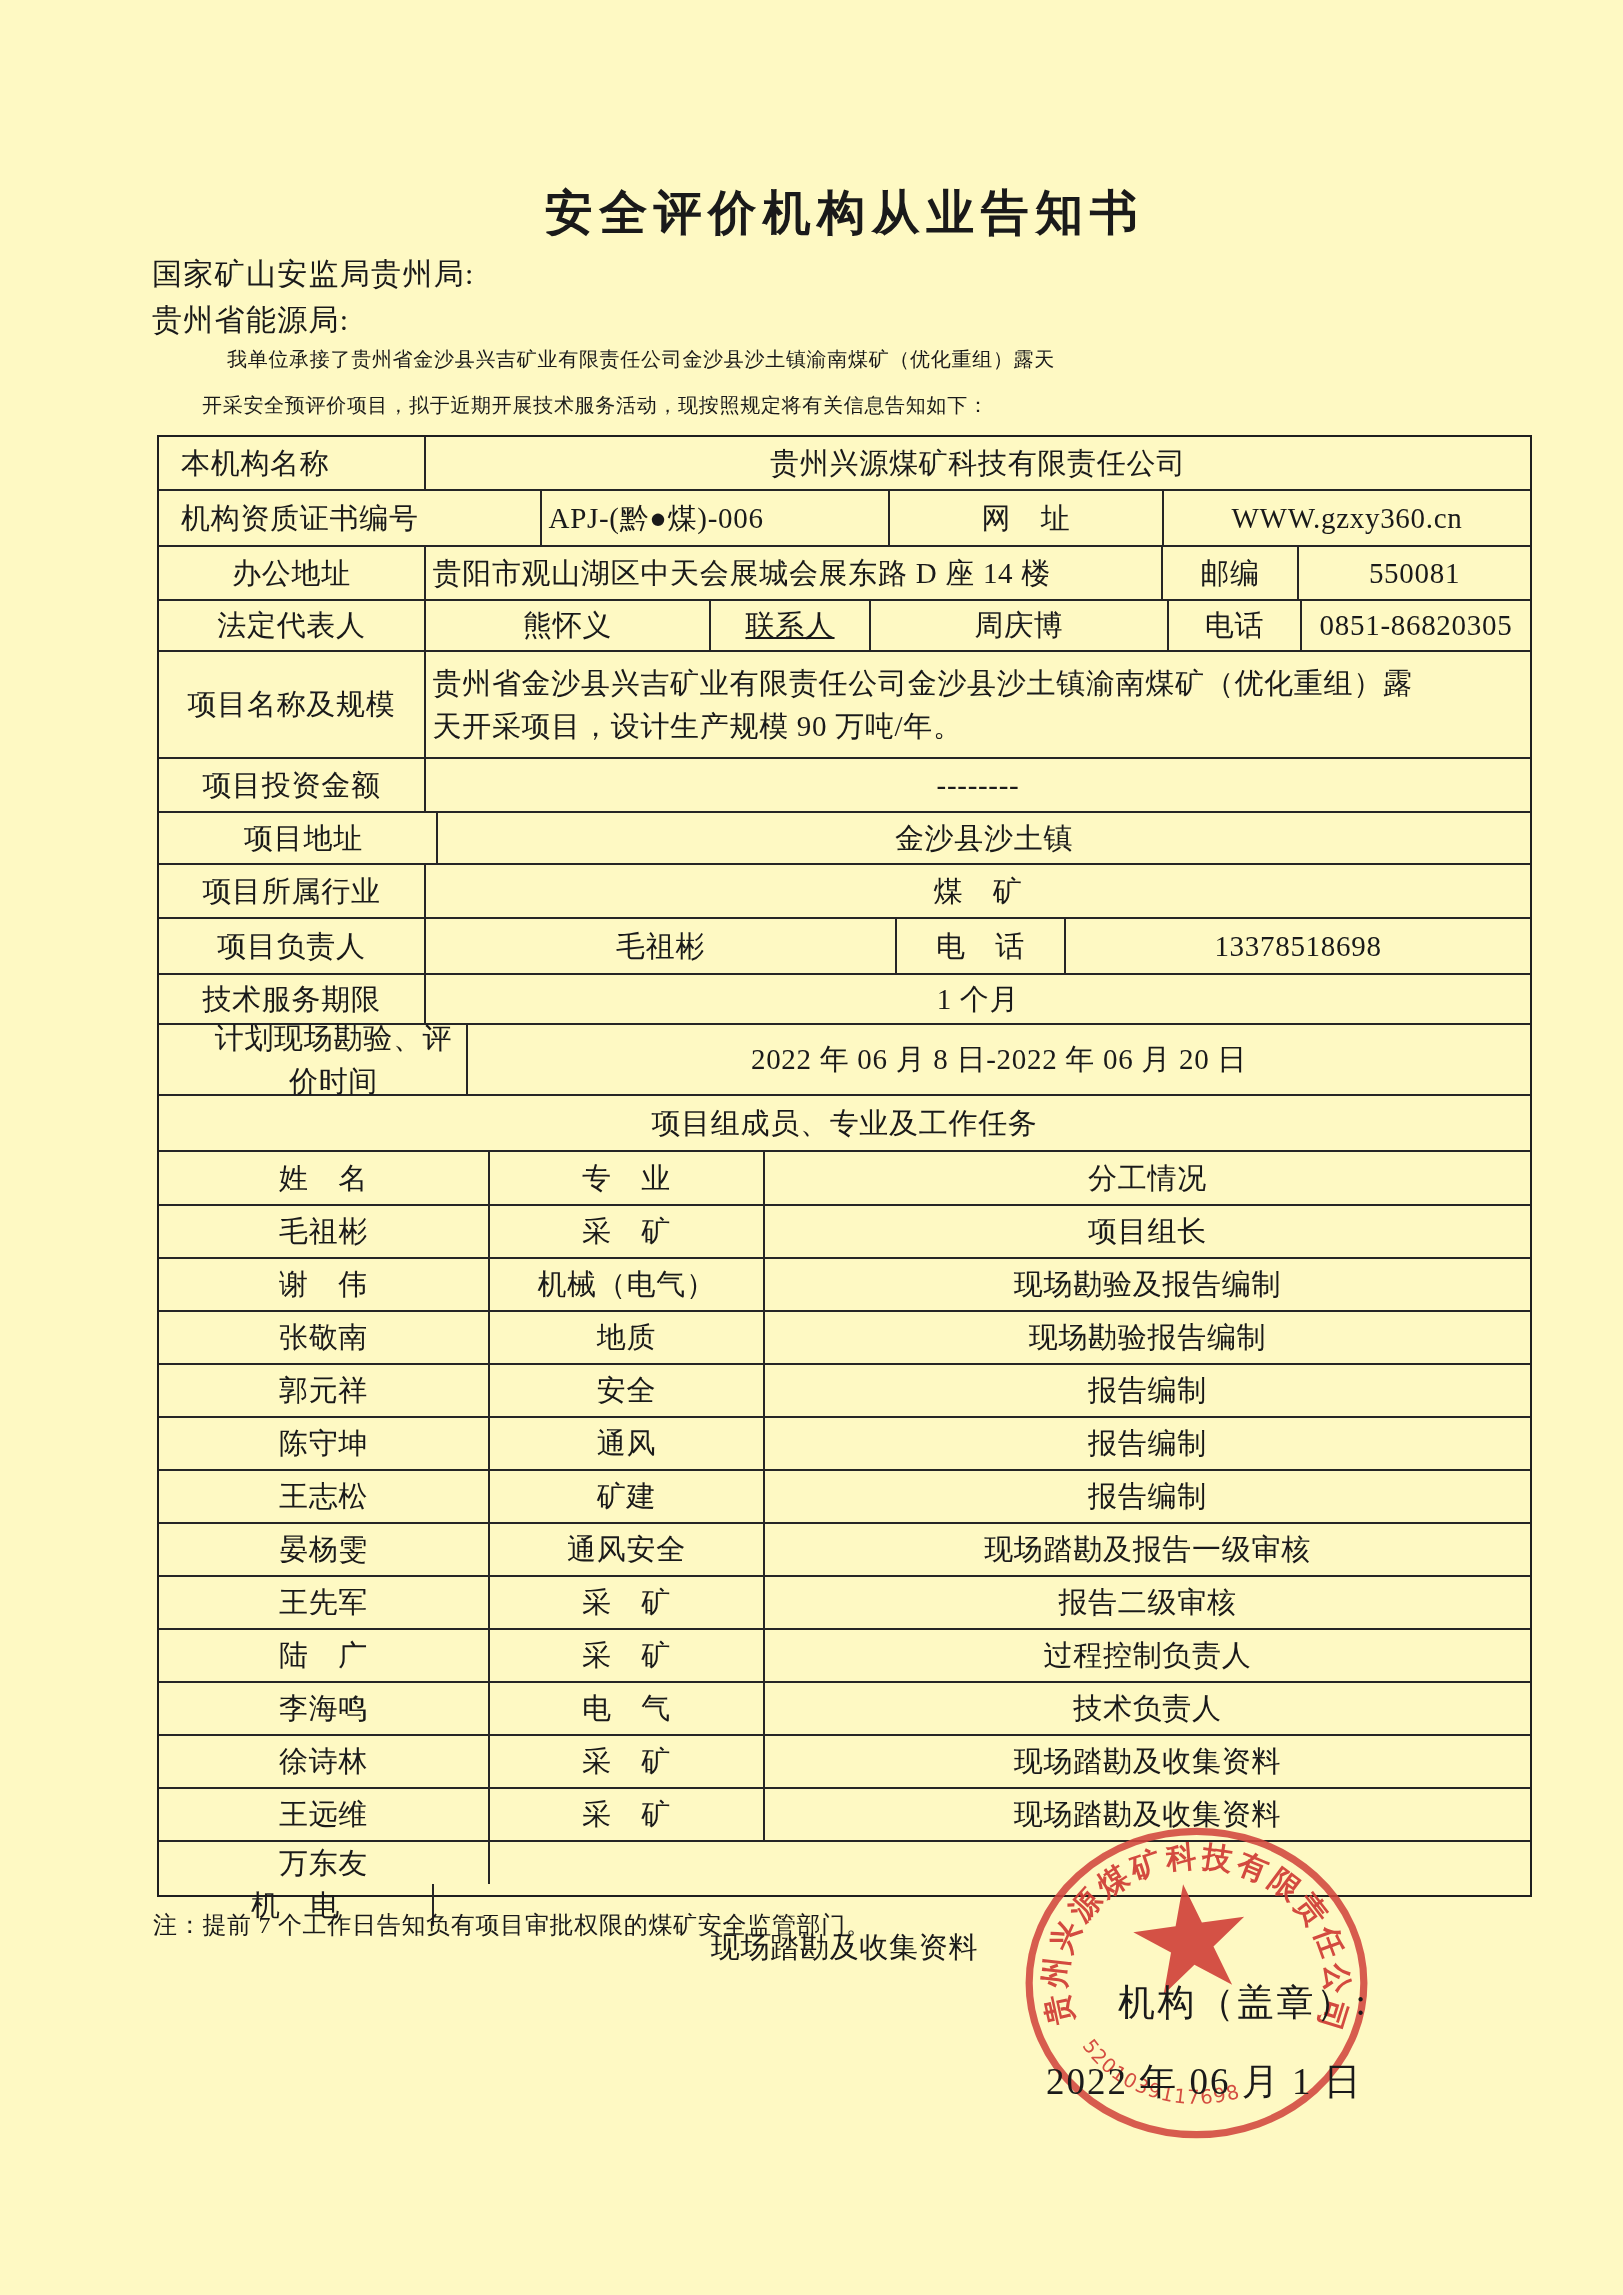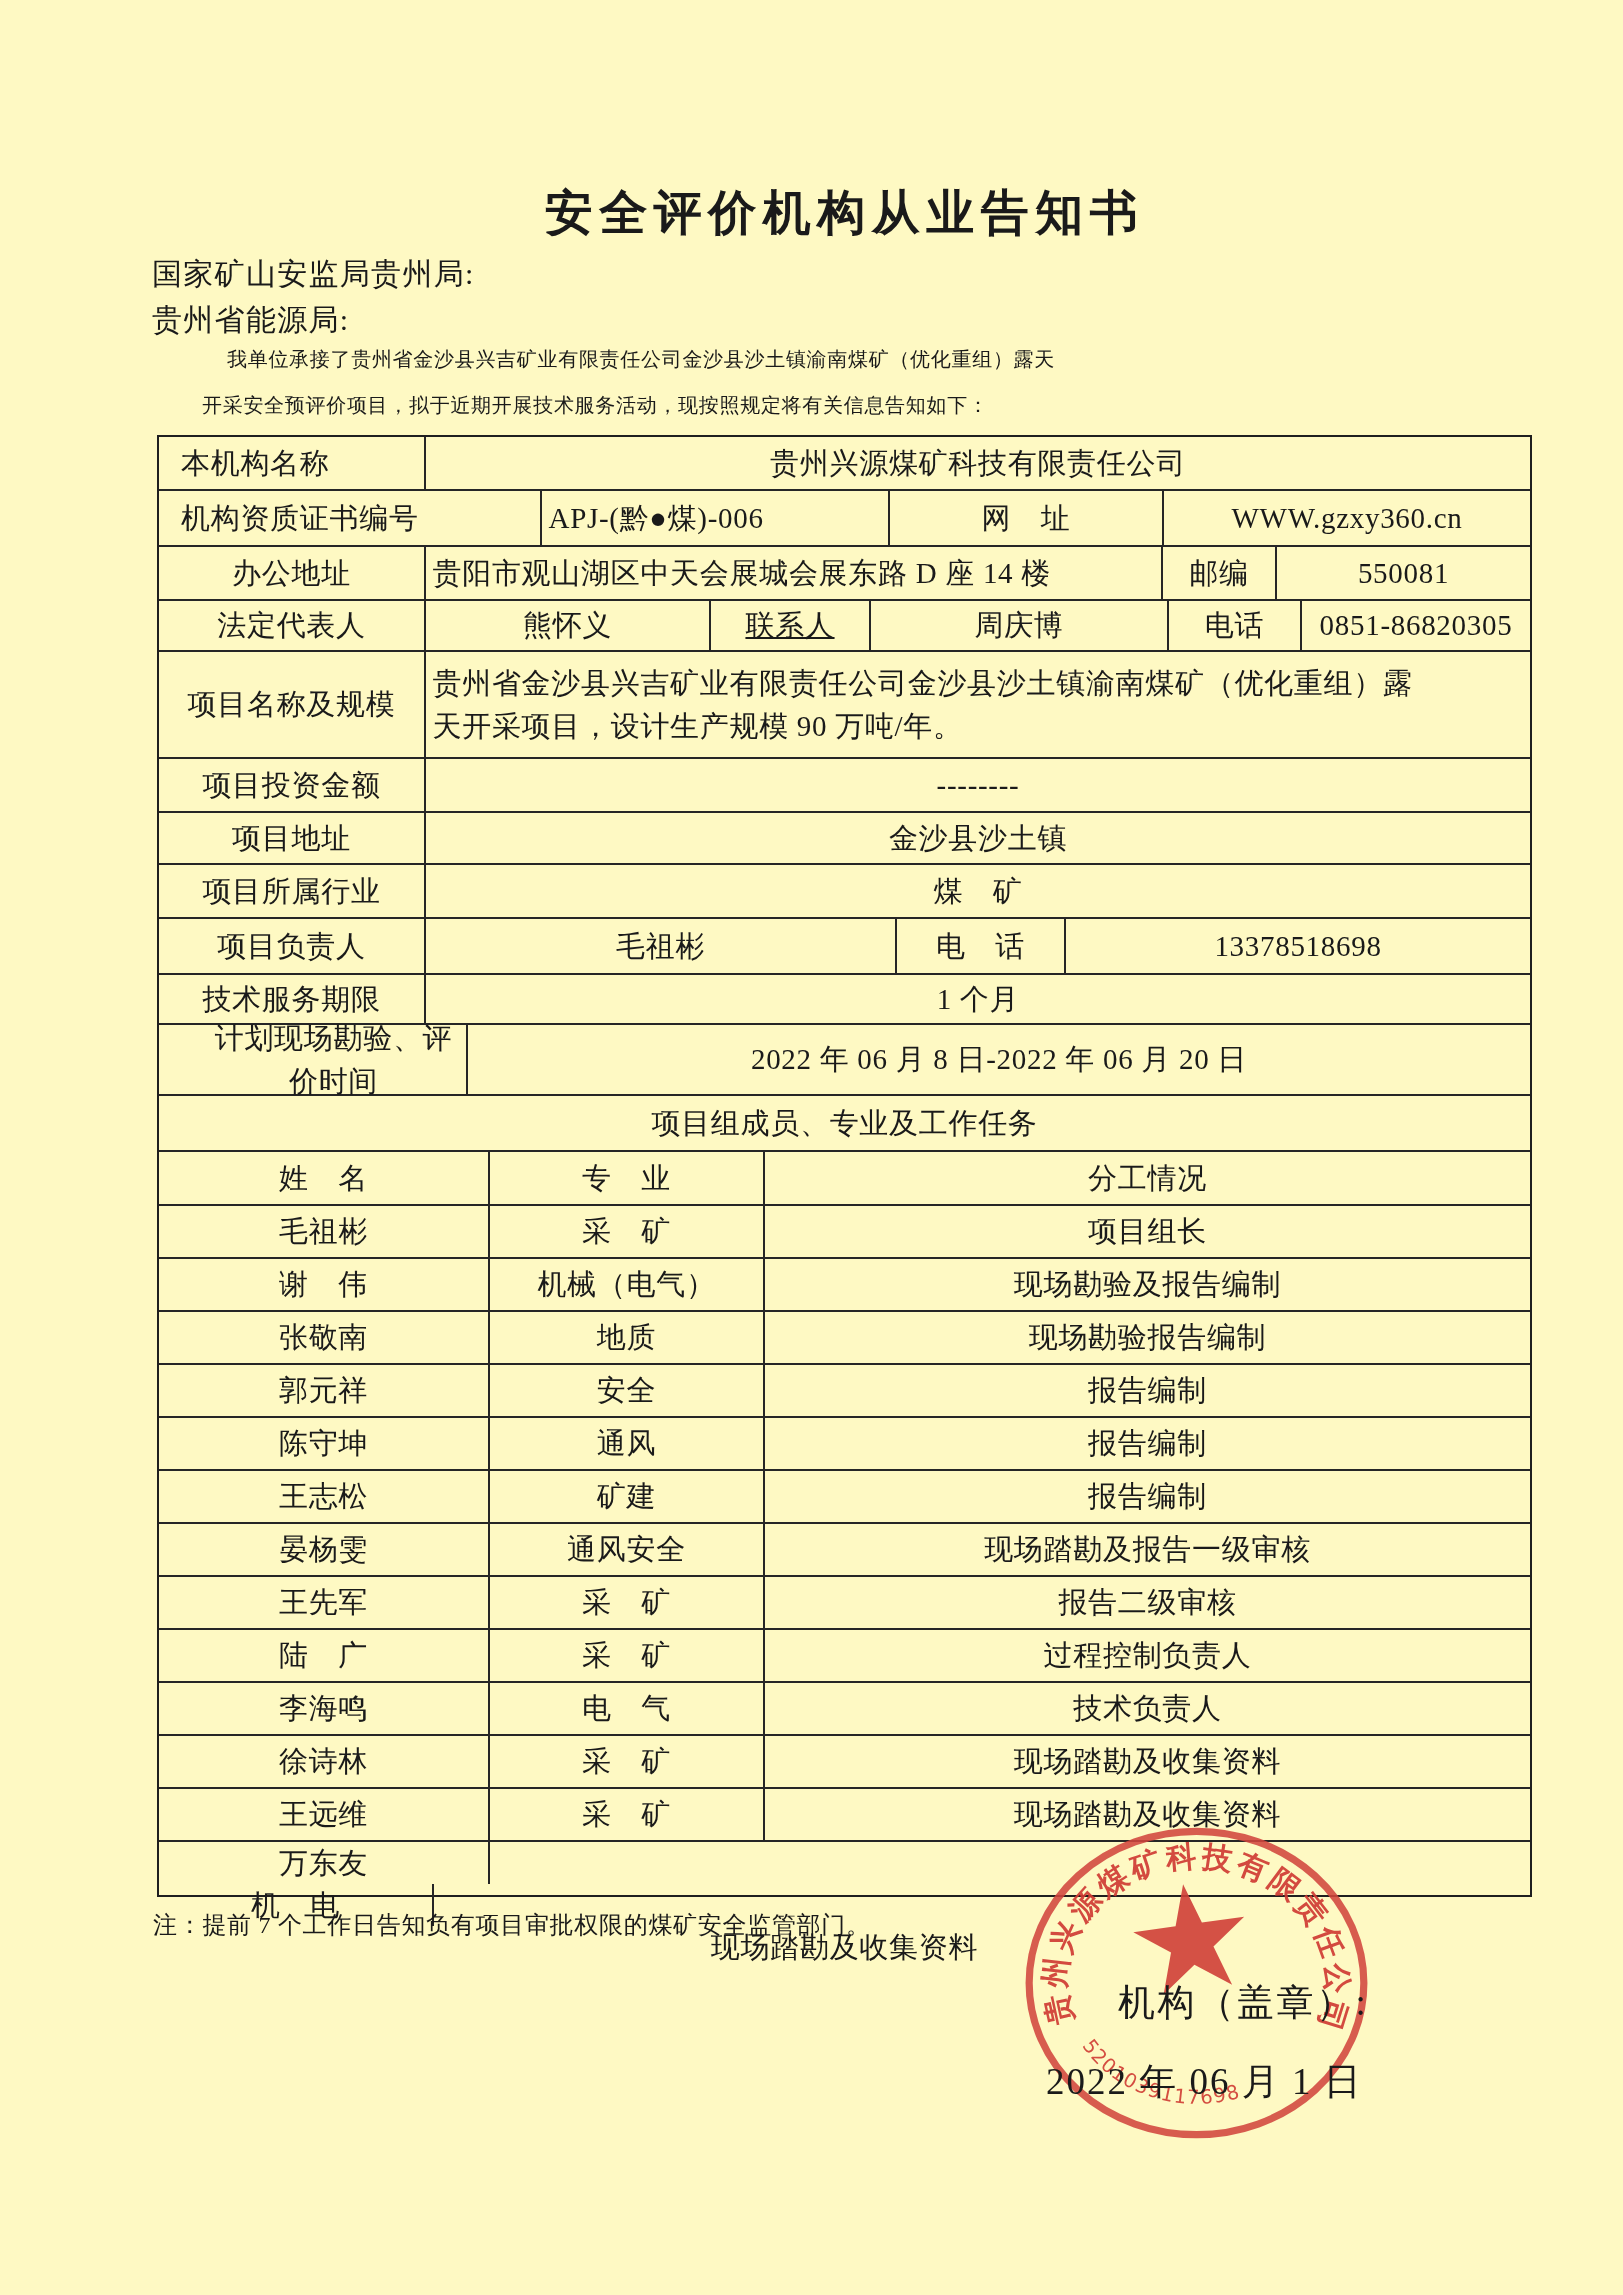--- a/index.html
+++ b/index.html
@@ -39,25 +39,25 @@
     line-height:1.45;
   }
   .cell:last-child{border-right:none;}
   .cell.left{justify-content:flex-start;text-align:left;}
   .cell.padl{padding-left:22px;}
   .cell.grow{flex:1;}
   .preline{white-space:pre-line;}
   
   .w-label{width:267px;}
   .w585{width:383px;} .w531{width:348px;} .w418{width:274px;}
-  .w1126{width:737px;} .w204{width:114px;}
+  .w1126{width:737px;} .w204{width:136px;}
   .w435{width:285px;} .w244{width:160px;text-decoration:underline;} .w456{width:298px;} .w203{width:133px;}
   .w720{width:471px;} .w258{width:169px;}
   .w505{width:331px;} .w420{width:275px;}
-  .h82{height:54px;} .h85{height:56px;} .h78{height:51px;} .h80{height:52px;}
+  .h82{height:54px;} .h85{height:56px;} .h78{height:51px;} .h80{height:52px;padding-left:12px;}
   .h76{height:50px;} .h163{height:107px;} .h127{height:71px;padding-left:42px;}
   .member-row{height:53px;}
   .note{position:absolute;left:153px;top:1909px;font-size:24px;letter-spacing:0.7px;}
   .seal-label{position:absolute;left:1118px;top:1978px;font-size:37px;letter-spacing:2.6px;z-index:5;}
   .seal-date{position:absolute;left:1046px;top:2057px;font-size:37px;letter-spacing:2px;z-index:5;}
   .stamp{position:absolute;left:1020px;top:1822px;width:353px;height:322px;z-index:4;}
   .stamp svg{width:100%;height:100%;}
 </style>
 </head>
 <body>

